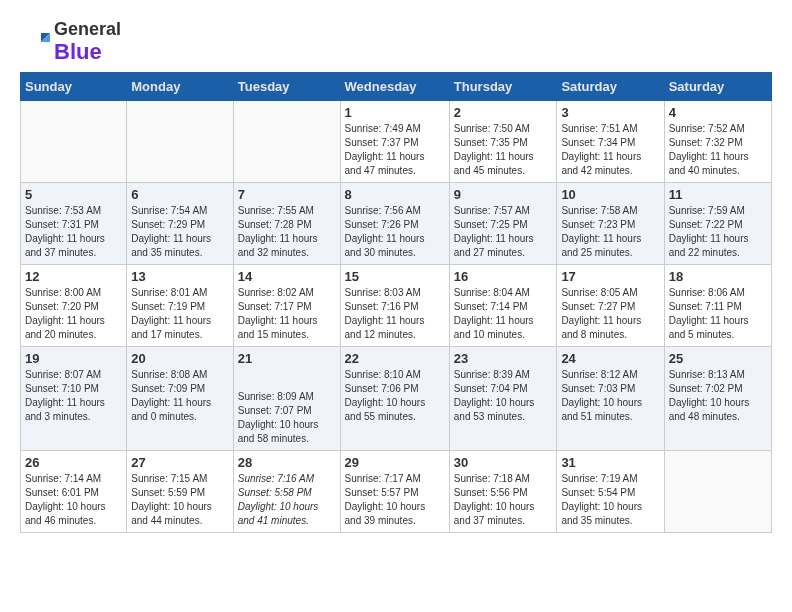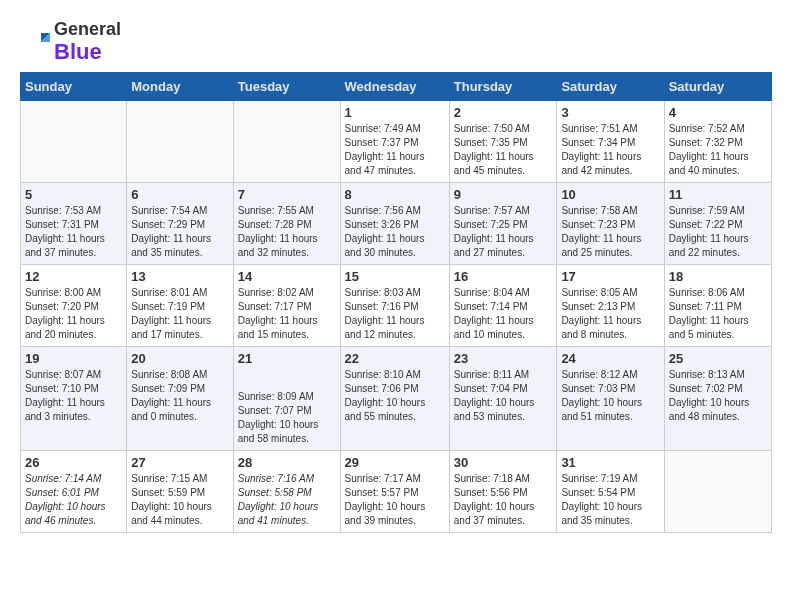--- a/index.html
+++ b/index.html
@@ -173,21 +173,21 @@
         <td>
           <span class="day-num">7</span>
           <div class="day-info" style="white-space: pre-line;">Sunrise: 7:55 AM
 Sunset: 7:28 PM
 Daylight: 11 hours
 and 32 minutes.</div>
         </td>
         <td>
           <span class="day-num">8</span>
           <div class="day-info" style="white-space: pre-line;">Sunrise: 7:56 AM
-Sunset: 3:26 PM
+Sunset: 7:26 PM
 Daylight: 11 hours
 and 30 minutes.</div>
         </td>
         <td>
           <span class="day-num">9</span>
           <div class="day-info" style="white-space: pre-line;">Sunrise: 7:57 AM
 Sunset: 7:25 PM
 Daylight: 11 hours
 and 27 minutes.</div>
         </td>
@@ -238,21 +238,21 @@
         <td>
           <span class="day-num">16</span>
           <div class="day-info" style="white-space: pre-line;">Sunrise: 8:04 AM
 Sunset: 7:14 PM
 Daylight: 11 hours
 and 10 minutes.</div>
         </td>
         <td>
           <span class="day-num">17</span>
           <div class="day-info" style="white-space: pre-line;">Sunrise: 8:05 AM
-Sunset: 2:13 PM
+Sunset: 7:27 PM
 Daylight: 11 hours
 and 8 minutes.</div>
         </td>
         <td>
           <span class="day-num">18</span>
           <div class="day-info" style="white-space: pre-line;">Sunrise: 8:06 AM
 Sunset: 7:11 PM
 Daylight: 11 hours
 and 5 minutes.</div>
         </td>
@@ -281,21 +281,21 @@
         </td>
         <td>
           <span class="day-num">22</span>
           <div class="day-info" style="white-space: pre-line;">Sunrise: 8:10 AM
 Sunset: 7:06 PM
 Daylight: 10 hours
 and 55 minutes.</div>
         </td>
         <td>
           <span class="day-num">23</span>
-          <div class="day-info" style="white-space: pre-line;">Sunrise: 8:11 AM
+          <div class="day-info" style="white-space: pre-line;">Sunrise: 8:39 AM
 Sunset: 7:04 PM
 Daylight: 10 hours
 and 53 minutes.</div>
         </td>
         <td>
           <span class="day-num">24</span>
           <div class="day-info" style="white-space: pre-line;">Sunrise: 8:12 AM
 Sunset: 7:03 PM
 Daylight: 10 hours
 and 51 minutes.</div>
@@ -304,21 +304,21 @@
           <span class="day-num">25</span>
           <div class="day-info" style="white-space: pre-line;">Sunrise: 8:13 AM
 Sunset: 7:02 PM
 Daylight: 10 hours
 and 48 minutes.</div>
         </td>
       </tr>
       <tr>
         <td>
           <span class="day-num">26</span>
-          <div class="day-info" style="white-space: pre-line; font-style: italic;">Sunrise: 7:14 AM
+          <div class="day-info" style="white-space: pre-line;">Sunrise: 7:14 AM
 Sunset: 6:01 PM
 Daylight: 10 hours
 and 46 minutes.</div>
         </td>
         <td>
           <span class="day-num">27</span>
           <div class="day-info" style="white-space: pre-line;">Sunrise: 7:15 AM
 Sunset: 5:59 PM
 Daylight: 10 hours
 and 44 minutes.</div>

